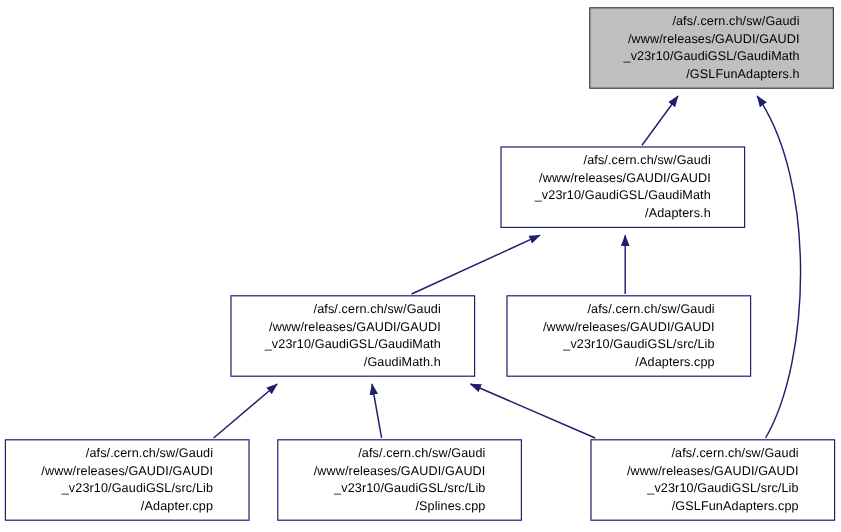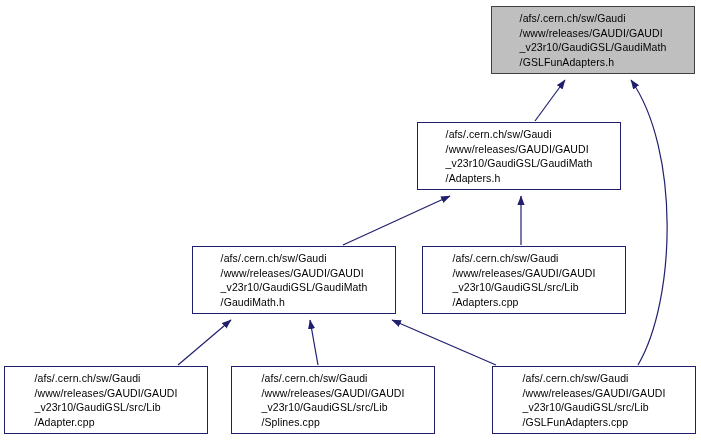--- a/index.html
+++ b/index.html
@@ -25,21 +25,21 @@
     height: 443px;
   }
   .node {
     position: absolute;
     box-sizing: border-box;
     border: 1px solid #1f1f6e;
     background: #ffffff;
     color: #000000;
     font-size: 10.5px;
     line-height: 14.5px;
-    text-align: left;
+    text-align: right;
     display: flex;
     align-items: center;
     justify-content: center;
     white-space: pre-line;
     letter-spacing: 0.1px;
   }
   .node.root {
     background: #bfbfbf;
     border-color: #404040;
   }

